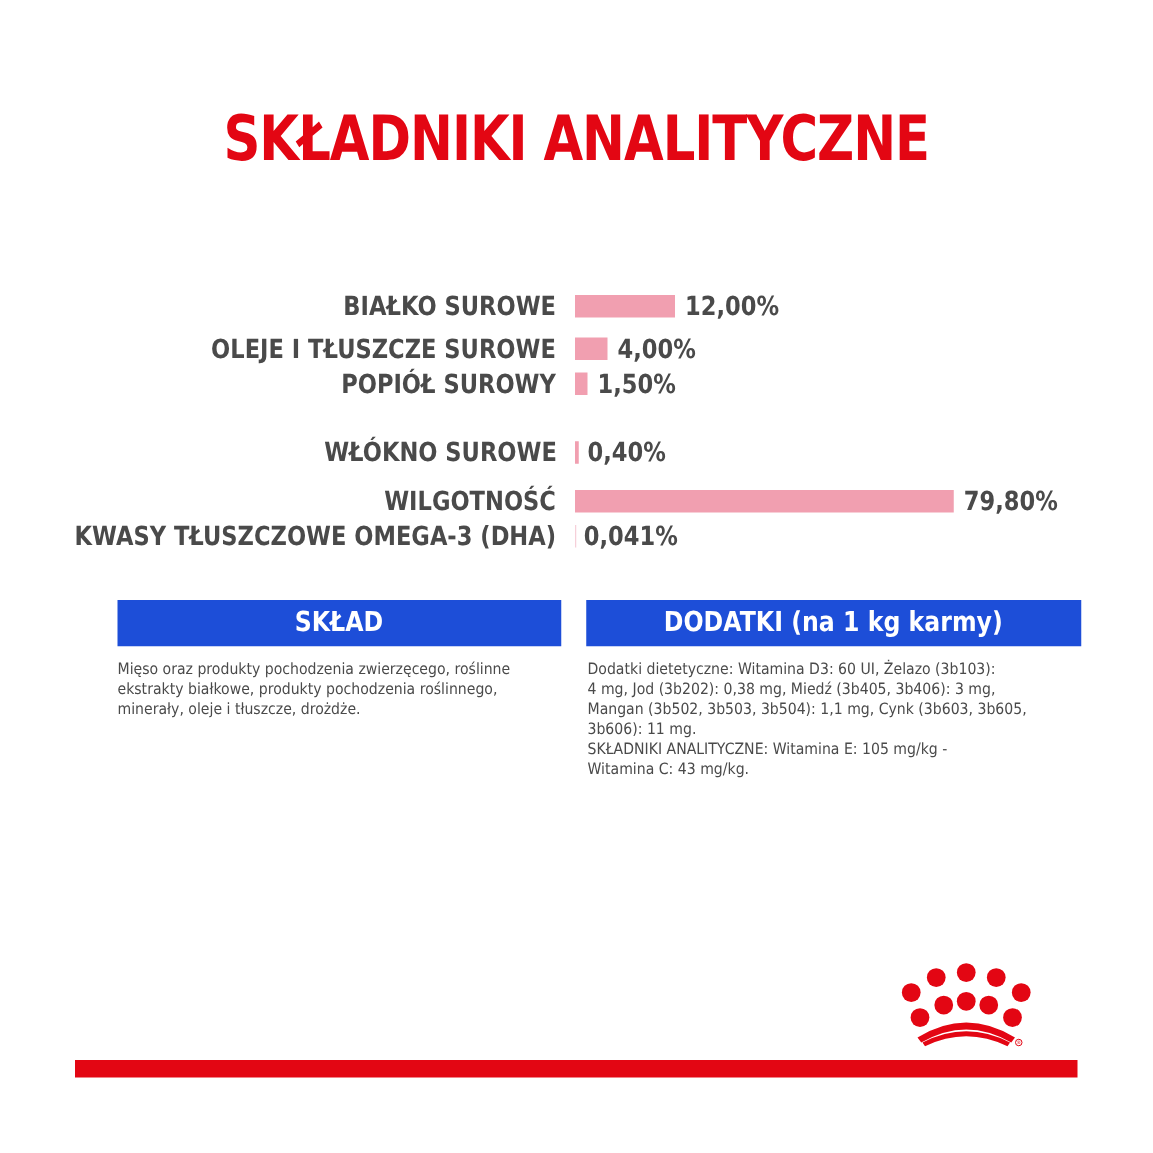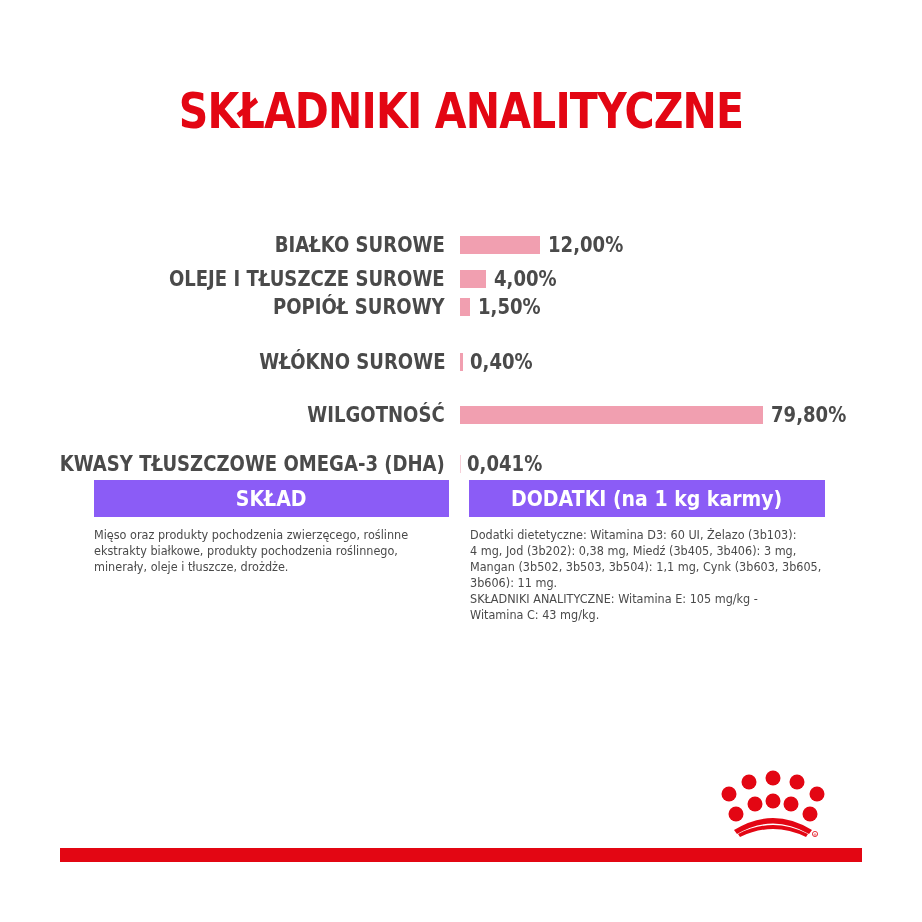--- a/index.html
+++ b/index.html
@@ -2,21 +2,21 @@
 <html><head>
   <meta charset="utf-8">
   <style>
     html, body { margin: 0; padding: 0; }
     body { width: 922px; height: 922px; background: #ffffff; position: relative; overflow: hidden; font-family: "DejaVu Sans", sans-serif; }
     .title { position: absolute; left: 0; top: 76px; width: 922px; text-align: center; font-family: "DejaVu Sans", sans-serif; font-weight: bold; font-size: 50px; color: #e30613; letter-spacing: -1px; transform: scaleX(0.82); transform-origin: center; line-height: 70px; }
     .row { position: absolute; left: 0; width: 922px; height: 30px; }
     .row .label { position: absolute; right: 477px; top: 0; line-height: 30px; font-weight: bold; font-size: 21px; color: #4a4a4a; white-space: nowrap; transform: scaleX(0.86); transform-origin: right center; }
     .row .bar { position: absolute; left: 460px; top: 6px; height: 18px; background: #f19fb0; }
     .row .value { position: absolute; top: 0; line-height: 30px; font-weight: bold; font-size: 21px; color: #4a4a4a; white-space: nowrap; transform: scaleX(0.86); transform-origin: left center; }
-    .sec-head { position: absolute; top: 480px; height: 37px; background: #8b5cf6; color: #ffffff; font-weight: bold; font-size: 22px; line-height: 37px; text-align: center; }
+    .sec-head { position: absolute; top: 480px; height: 37px; background: #1d4ed8; color: #ffffff; font-weight: bold; font-size: 22px; line-height: 37px; text-align: center; }
     .sec-head span { display: inline-block; transform: scaleX(0.86); }
     .sec-text { position: absolute; top: 527px; font-size: 12.5px; line-height: 16px; color: #4a4a4a; transform: scaleX(0.9); transform-origin: left top; }
     .logo { position: absolute; left: 718px; top: 768px; width: 110px; height: 72px; }
     .bottom-bar { position: absolute; left: 60px; top: 848px; width: 802px; height: 14px; background: #e30613; }
   </style>
 </head>
 <body>
 
 <div class="title">SKŁADNIKI ANALITYCZNE</div>
 
@@ -34,42 +34,42 @@
   <div class="row" style="top:292px">
     <span class="label">POPIÓŁ SUROWY</span>
     <div class="bar" style="width:10px"></div>
     <span class="value" style="left:478px">1,50%</span>
   </div>
   <div class="row" style="top:347px">
     <span class="label">WŁÓKNO SUROWE</span>
     <div class="bar" style="width:3px"></div>
     <span class="value" style="left:470px">0,40%</span>
   </div>
-  <div class="row" style="top:400px">
+  <div class="row" style="top:386px">
     <span class="label">WILGOTNOŚĆ</span>
     <div class="bar" style="width:303px"></div>
     <span class="value" style="left:771px">79,80%</span>
   </div>
-  <div class="row" style="top:449px">
+  <div class="row" style="top:414px">
     <span class="label">KWASY TŁUSZCZOWE OMEGA-3 (DHA)</span>
     <div class="bar" style="width:1px;background:#f6d0d9"></div>
     <span class="value" style="left:467px">0,041%</span>
   </div>
 </div>
 
 <div class="sec-head" style="left:94px;width:355px">
   <span>SKŁAD</span>
 </div>
 <div class="sec-text" style="left:94px;width:390px">
   <div>Mięso oraz produkty pochodzenia zwierzęcego, roślinne</div>
   <div>ekstrakty białkowe, produkty pochodzenia roślinnego,</div>
   <div>minerały, oleje i tłuszcze, drożdże.</div>
 </div>
 
-<div class="sec-head" style="left:469px;width:356px">
+<div class="sec-head" style="left:469px;width:396px">
   <span>DODATKI (na 1 kg karmy)</span>
 </div>
 <div class="sec-text" style="left:470px;width:400px">
   <div>Dodatki dietetyczne: Witamina D3: 60 UI, Żelazo (3b103):</div>
   <div>4 mg, Jod (3b202): 0,38 mg, Miedź (3b405, 3b406): 3 mg,</div>
   <div>Mangan (3b502, 3b503, 3b504): 1,1 mg, Cynk (3b603, 3b605,</div>
   <div>3b606): 11 mg.</div>
   <div>SKŁADNIKI ANALITYCZNE: Witamina E: 105 mg/kg -</div>
   <div>Witamina C: 43 mg/kg.</div>
 </div>

